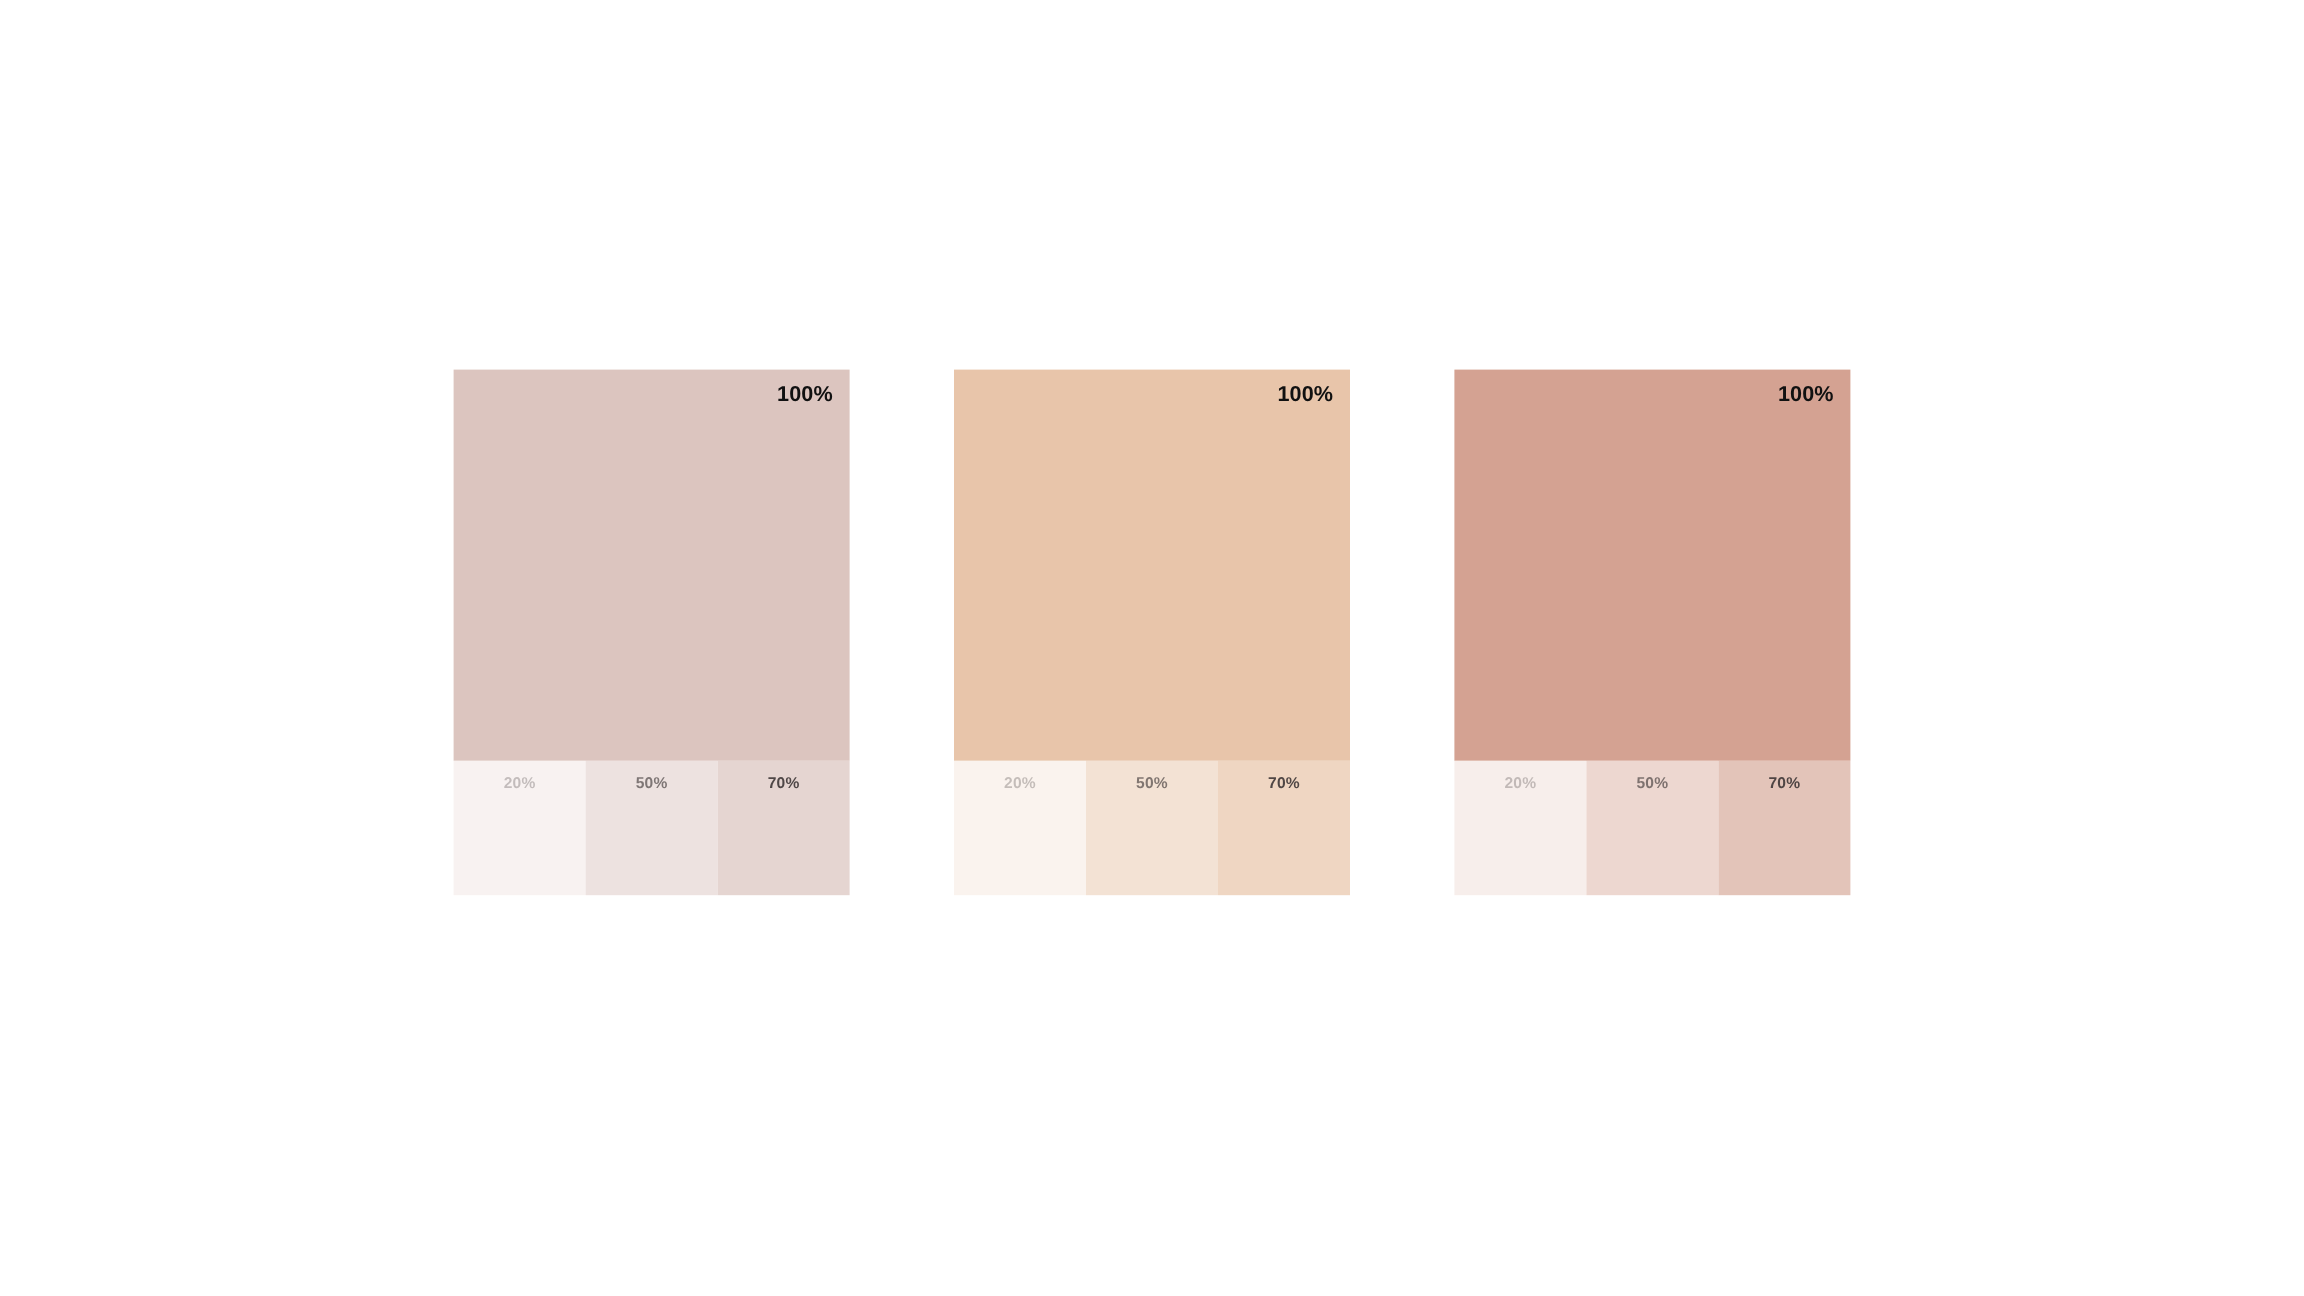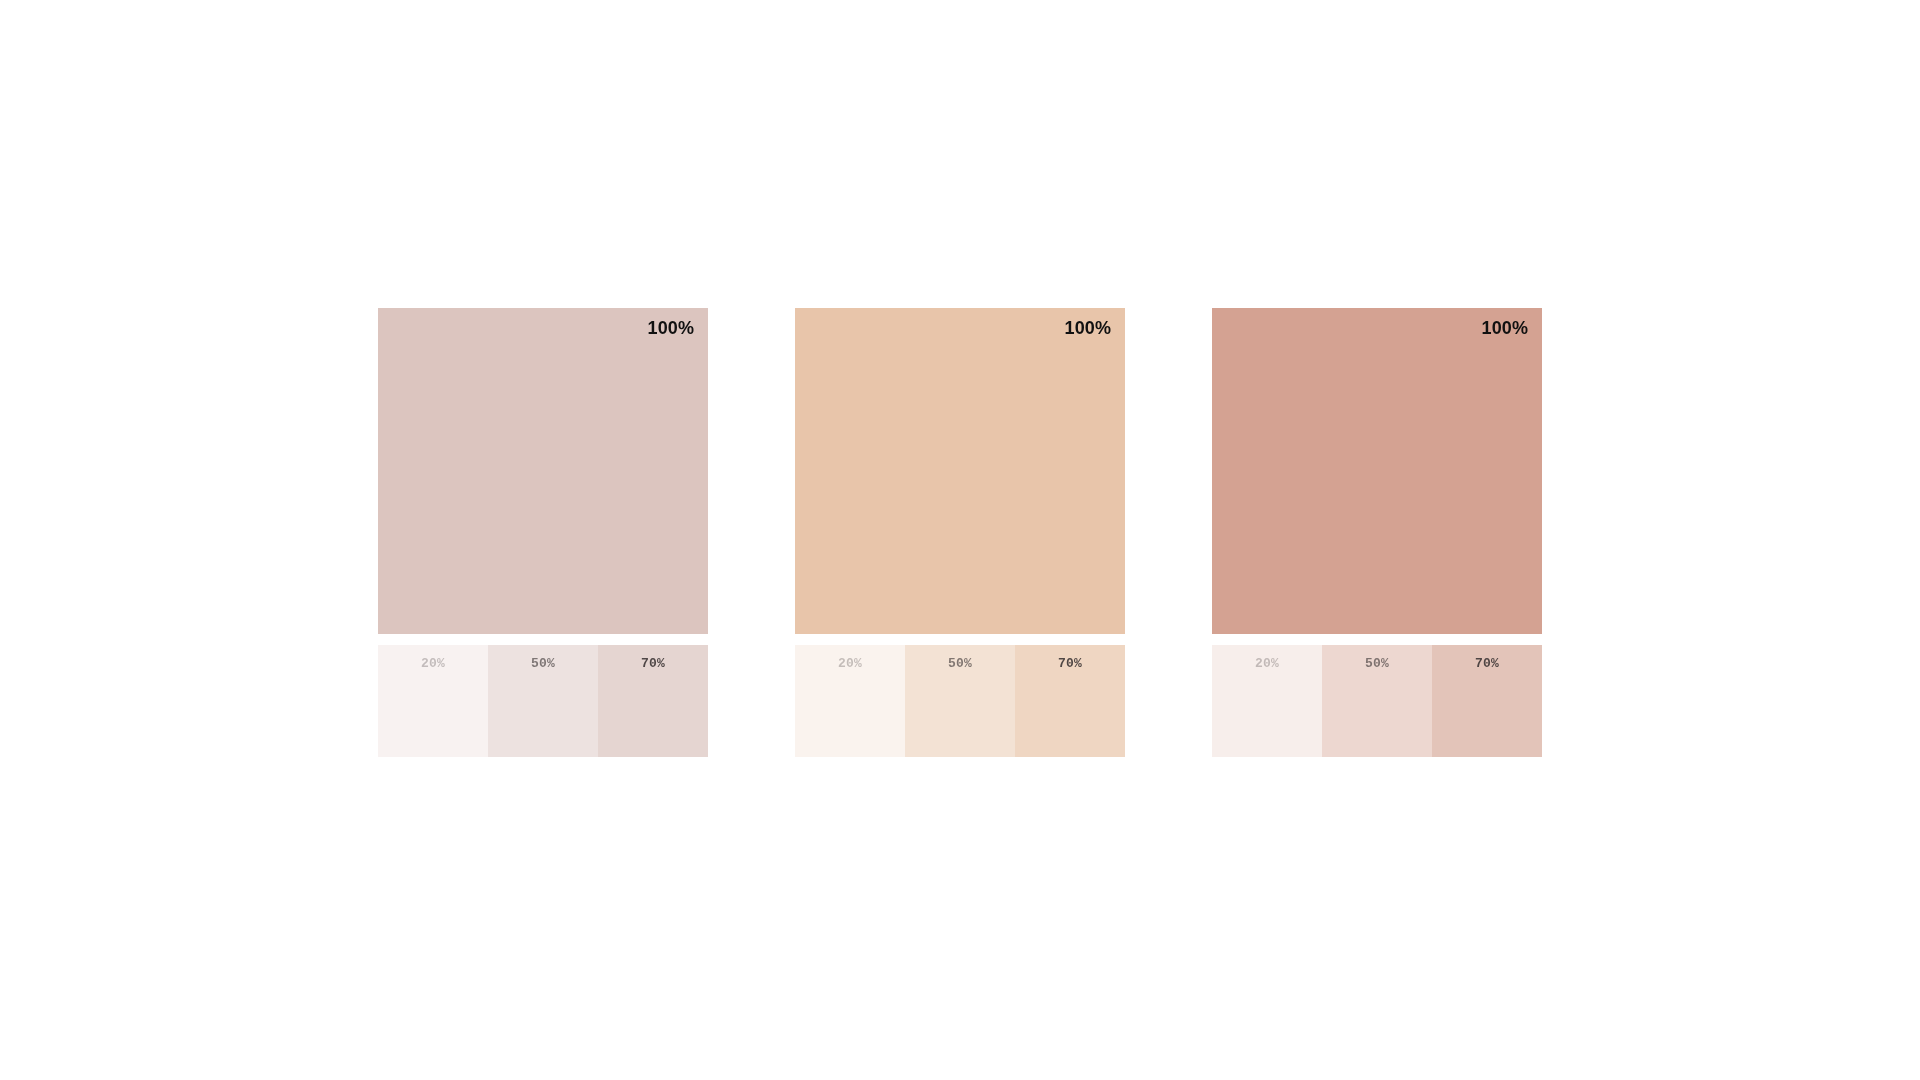--- a/index.html
+++ b/index.html
@@ -20,21 +20,20 @@
     top: 308px;
     display: flex;
     flex-direction: row;
     align-items: flex-start;
   }
 
   .swatch-card {
     width: 330px;
     display: flex;
     flex-direction: column;
-    gap: 11px;
   }
   .swatch-card + .swatch-card {
     margin-left: 87px;
   }
 
   
   .card-main {
     position: relative;
     height: 326px;
     width: 100%;
@@ -65,21 +64,20 @@
     position: absolute;
     top: 12px;
     left: 0;
     right: 0;
     text-align: center;
     font-size: 13px;
     font-weight: 700;
     letter-spacing: 0.2px;
     line-height: 1;
     color: #3a3333;
-    font-family: Liberation Mono, monospace;
   }
 </style>
 </head>
 <body style="background: rgb(255, 255, 255);">
 
 <div id="palette-board">
 
   <div class="swatch-card">
     <div class="card-main" style="background: rgb(220, 197, 191);">
       <span class="card-main-label">100%</span>

